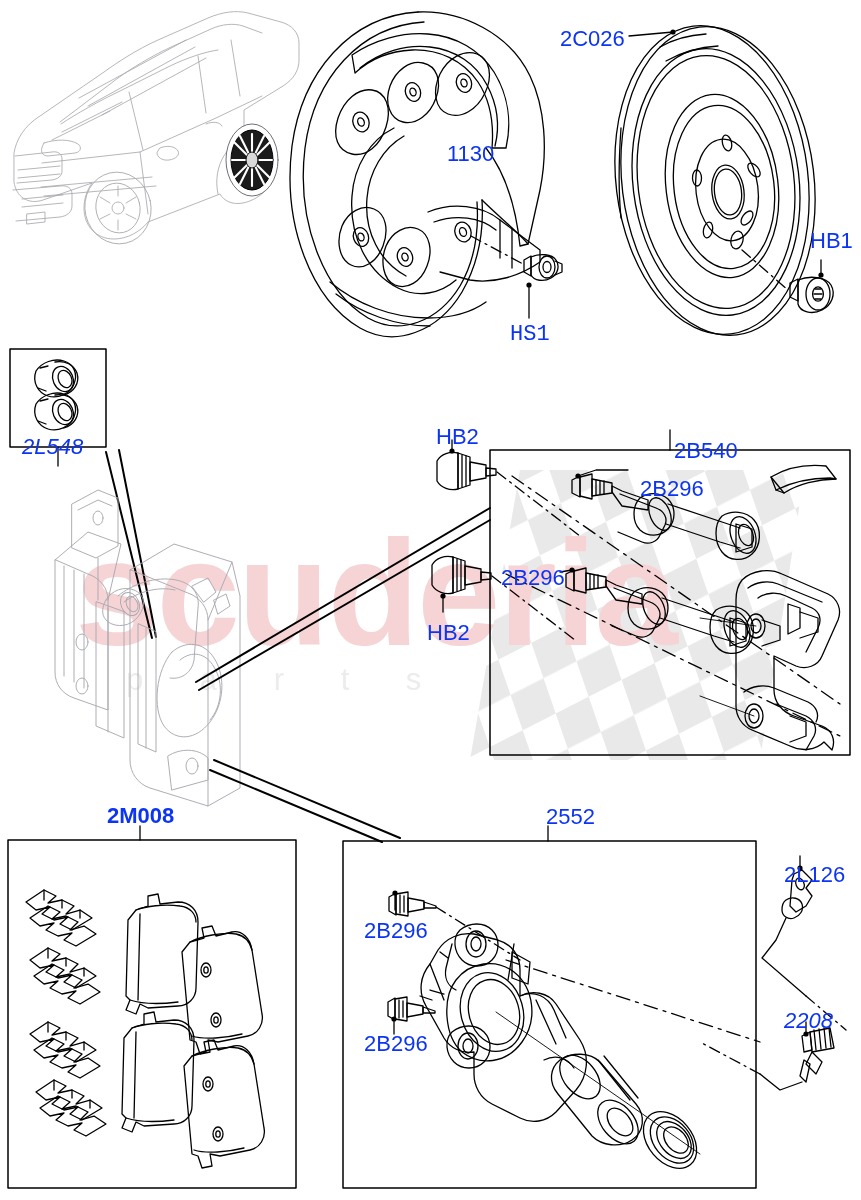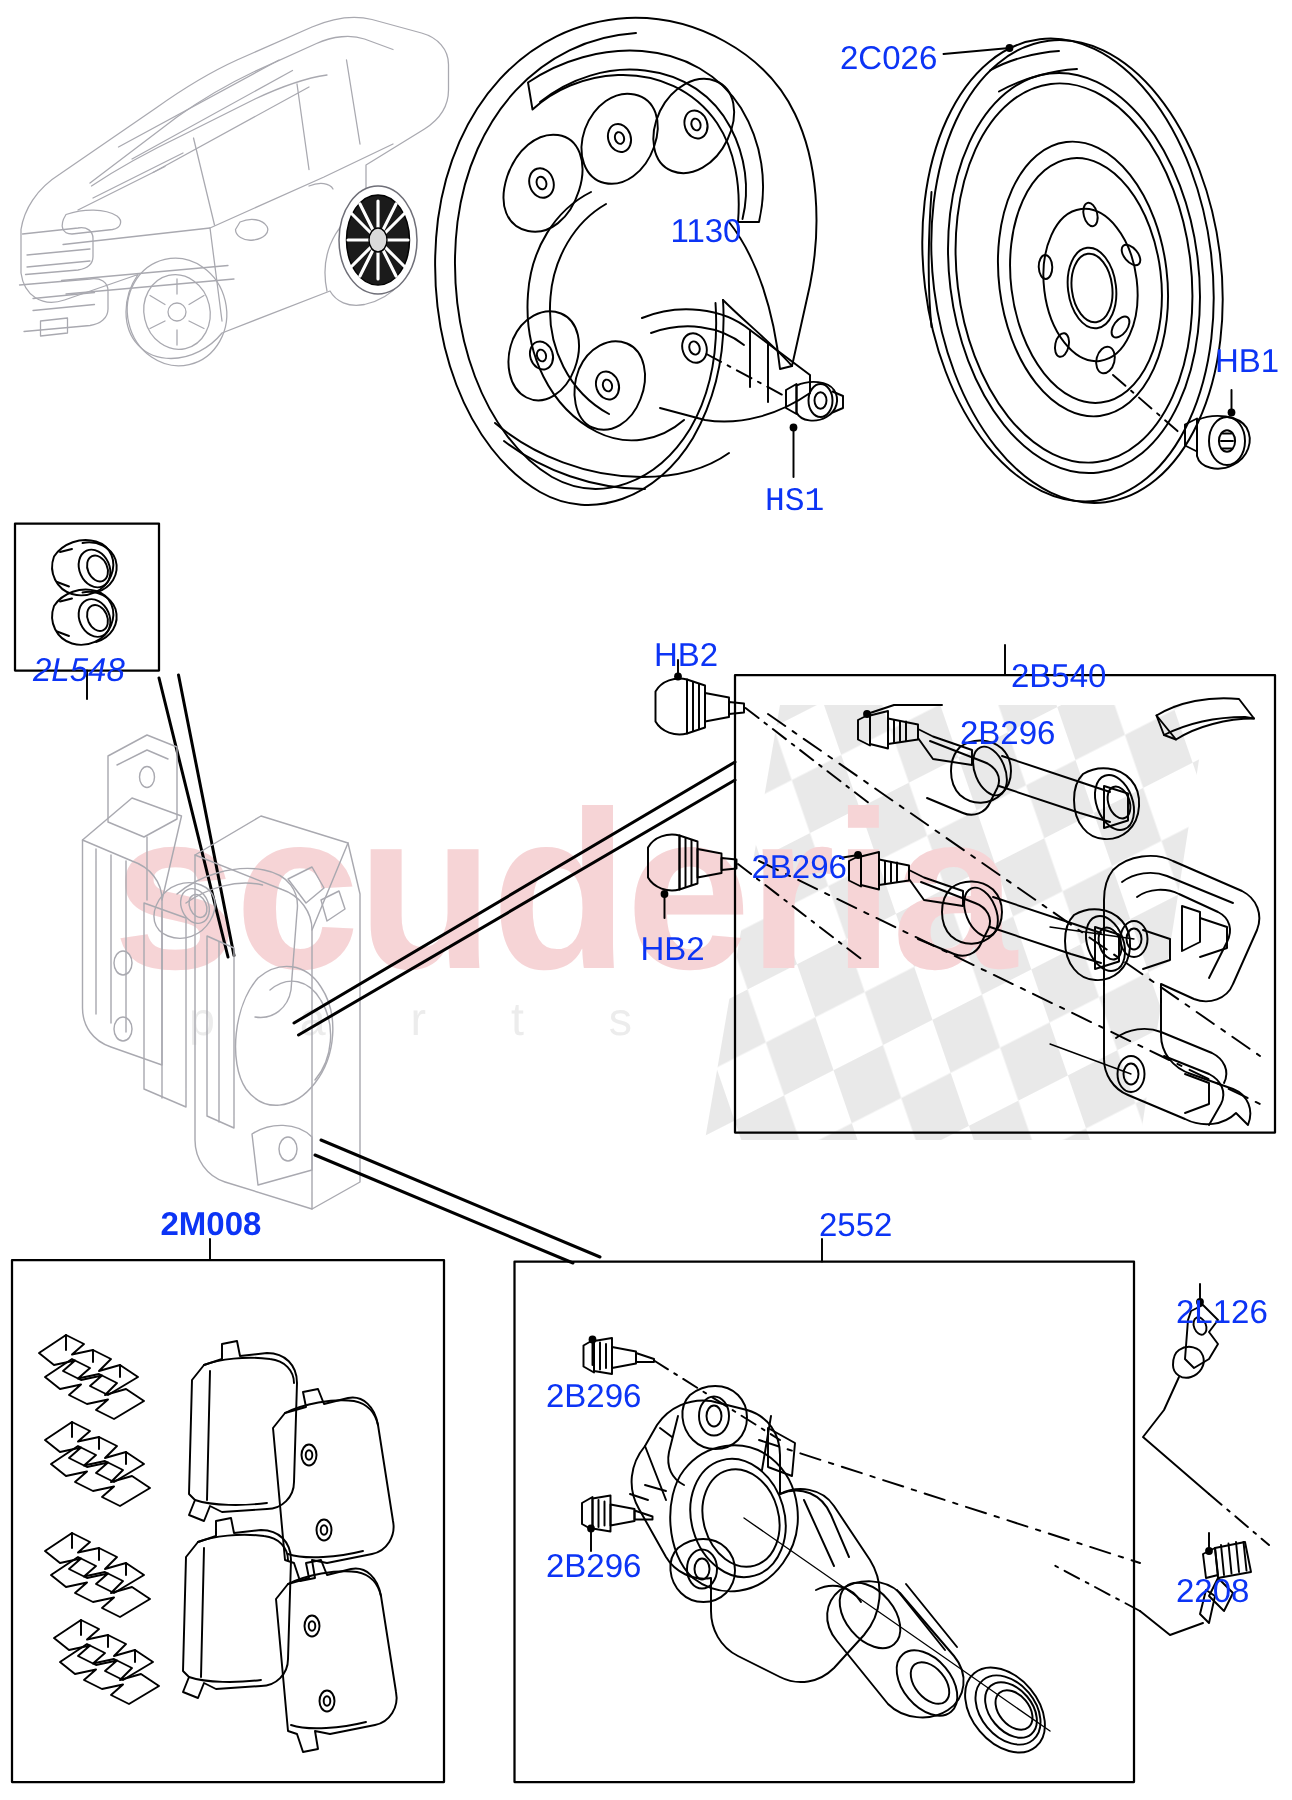--- a/index.html
+++ b/index.html
@@ -601,15 +601,15 @@
   <div class="lbl" style="left:674px;top:438px;">2B540</div>
   <div class="lbl" style="left:436px;top:424px;">HB2</div>
   <div class="lbl" style="left:427px;top:620px;">HB2</div>
   <div class="lbl" style="left:640px;top:476px;">2B296</div>
   <div class="lbl" style="left:501px;top:565px;">2B296</div>
   <div class="lbl" style="left:107px;top:803px;font-weight:bold;">2M008</div>
   <div class="lbl" style="left:521px;top:804px;margin-left:25px;">2552</div>
   <div class="lbl" style="left:364px;top:918px;">2B296</div>
   <div class="lbl" style="left:364px;top:1031px;">2B296</div>
   <div class="lbl" style="left:784px;top:862px;">2L126</div>
-  <div class="lbl" style="left:784px;top:1048px;">2208</div>
+  <div class="lbl" style="left:784px;top:1008px;font-style:italic;">2208</div>
 
 </div>
 
 </body></html>

